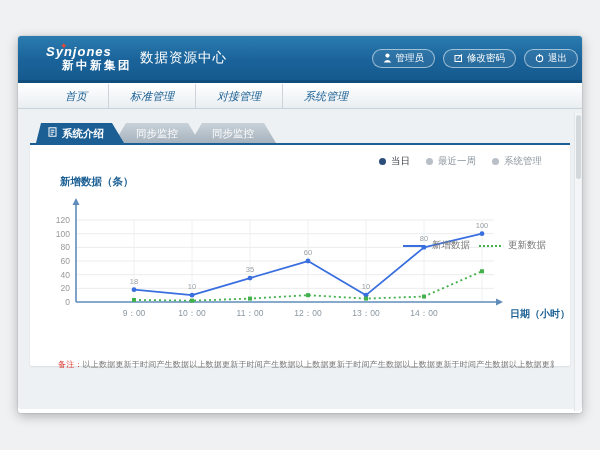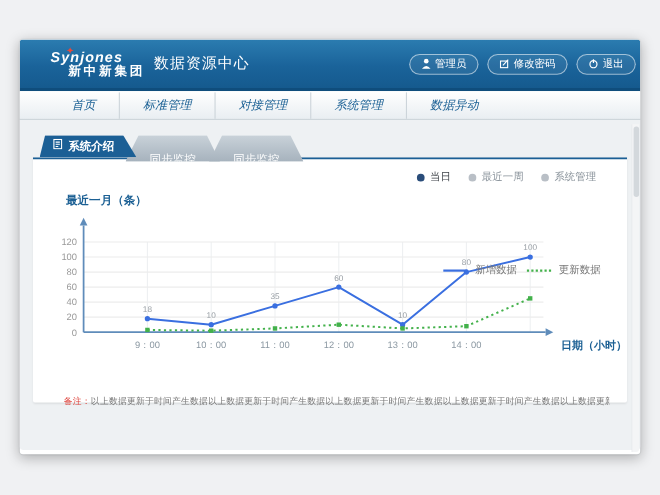--- a/index.html
+++ b/index.html
@@ -33,21 +33,21 @@
 
   
   .content { position:relative; height:calc(100% - 77px); background:#eef1f3;
              border-radius:0 0 3px 3px; padding:14px 12px 0; }
 
   .tabs { display:flex; margin-left:6px; height:20px; }
   .tab { line-height:20px; font-size:10.5px; color:#fff; cursor:pointer; position:relative; }
   .tab.active { background:#1b5f95; padding:0 20px 0 12px; z-index:3;
                 clip-path:polygon(0 100%, 5px 0, calc(100% - 12px) 0, 100% 100%);
                 display:flex; gap:5px; font-weight:bold; }
-  .tab.inactive { background:linear-gradient(180deg,#c9d2d9,#a6b2bd); padding:12px 22px;
+  .tab.inactive { background:linear-gradient(180deg,#c9d2d9,#a6b2bd); padding:0 22px;
                   margin-left:-10px; z-index:2;
                   clip-path:polygon(12px 0, calc(100% - 12px) 0, 100% 100%, 0 100%); }
   .tab.inactive:last-child { z-index:1; }
 
   .card { position:relative; background:#fff; border-top:2px solid #1b5f95;
           height:223px; box-shadow:0 1px 2px rgba(0,0,0,.08); border-radius:0 0 2px 2px; }
 
   .radios { position:absolute; top:10px; right:28px; display:flex; gap:16px; }
   .radio-item { display:flex; align-items:center; gap:5px; font-size:9.5px; color:#8b949c; cursor:pointer; }
   .radio-dot { width:7px; height:7px; border-radius:50%; background:#b9bfc6; }
@@ -112,21 +112,20 @@
         <span>退出</span>
       </div>
     </div>
   </div>
 
   <div class="nav">
     <div class="nav-item">首页</div>
     <div class="nav-item">标准管理</div>
     <div class="nav-item">对接管理</div>
     <div class="nav-item">系统管理</div>
-    <div class="nav-item">数据异动</div>
   </div>
 
   <div class="content">
 
     <div class="tabs">
       <div class="tab active">
         <span>
           <svg width="9" height="10" viewBox="0 0 9 10" fill="none" stroke="#fff" stroke-width="1">
               <rect x="1" y="0.8" width="7" height="8.4"></rect>
               <path d="M2.6 3.2 H6.4 M2.6 5.2 H6.4 M2.6 7.2 H5"></path>
@@ -152,21 +151,21 @@
         <div class="radio-item">
           <span class="radio-dot"></span>
           <span>最近一周</span>
         </div>
         <div class="radio-item">
           <span class="radio-dot"></span>
           <span>系统管理</span>
         </div>
       </div>
 
-      <div class="y-title">最近一月（条）</div>
+      <div class="y-title">新增数据（条）</div>
 
       <div class="chart-wrap">
         <svg class="chart" width="532" height="134" viewBox="0 0 532 134">
             <line x1="88" y1="29.039999999999992" x2="88" y2="111" stroke="#eef0f2" stroke-width="1"></line>
             <line x1="146" y1="29.039999999999992" x2="146" y2="111" stroke="#eef0f2" stroke-width="1"></line>
             <line x1="204" y1="29.039999999999992" x2="204" y2="111" stroke="#eef0f2" stroke-width="1"></line>
             <line x1="262" y1="29.039999999999992" x2="262" y2="111" stroke="#eef0f2" stroke-width="1"></line>
             <line x1="320" y1="29.039999999999992" x2="320" y2="111" stroke="#eef0f2" stroke-width="1"></line>
             <line x1="378" y1="29.039999999999992" x2="378" y2="111" stroke="#eef0f2" stroke-width="1"></line>
             <line x1="436" y1="29.039999999999992" x2="436" y2="111" stroke="#eef0f2" stroke-width="1"></line>

